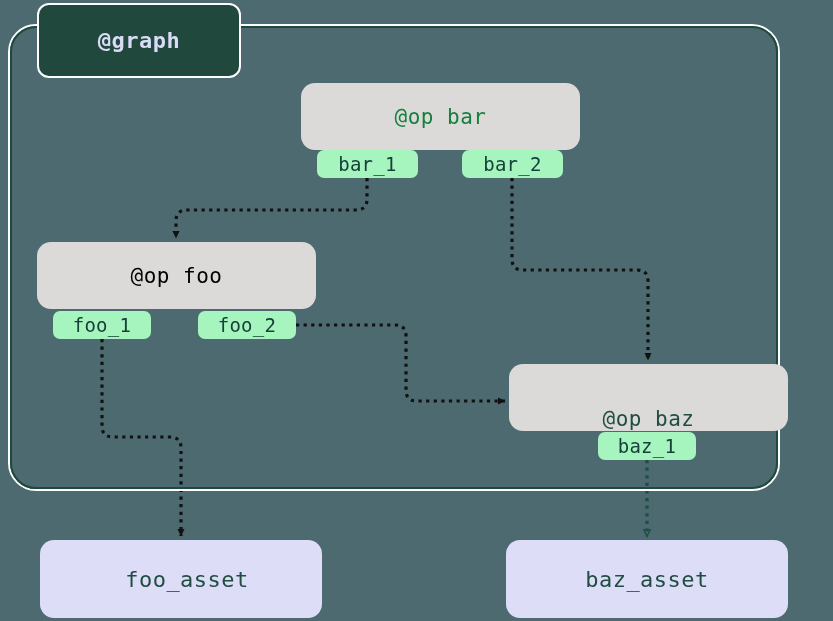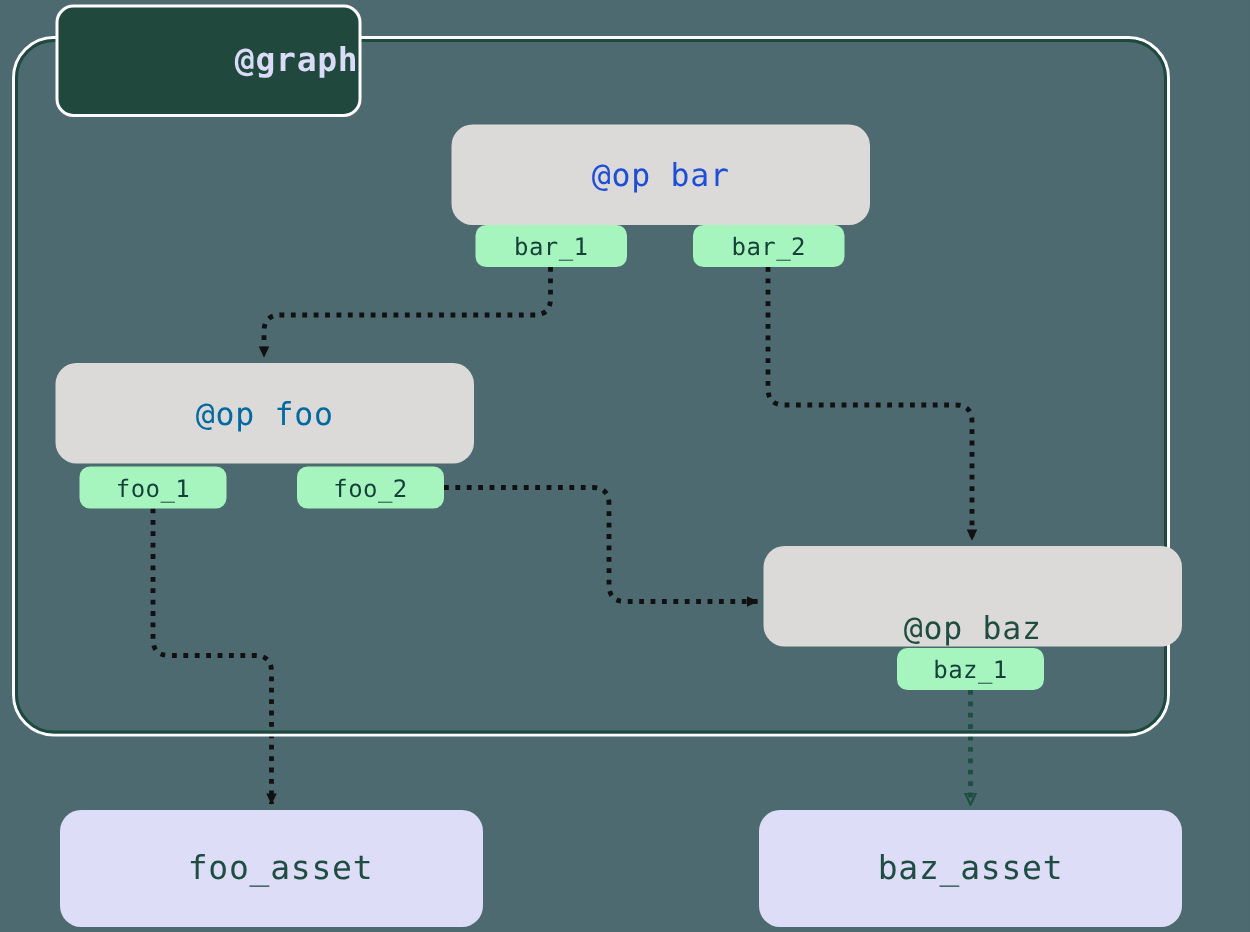--- a/index.html
+++ b/index.html
@@ -34,21 +34,21 @@
     position: absolute;
     border: 2px solid #1e4a3d;
     border-radius: 26px;
     box-sizing: border-box;
     background: transparent;
   }
   .cluster-label {
     position: absolute;
     display: flex;
     align-items: center;
-    justify-content: flex-end;
+    justify-content: center;
     background: #21483d;
     border: 2px solid #fdfdff;
     border-radius: 12px;
     box-sizing: border-box;
     color: #d9dbf7;
     font-size: 22px;
     font-weight: bold;
     letter-spacing: 0.5px;
   }
   
@@ -67,21 +67,21 @@
   
   .port {
     position: absolute;
     background: #a6f5bf;
     border-radius: 7px;
     box-sizing: border-box;
     display: flex;
     align-items: center;
     justify-content: center;
     color: #17403a;
-    font-size: 16px;
+    font-size: 19px;
     letter-spacing: 0.3px;
   }
   
   .asset-node {
     position: absolute;
     background: #ddddf8;
     border-radius: 14px;
     box-sizing: border-box;
     display: flex;
     align-items: center;
@@ -122,30 +122,30 @@
     </svg>
 
   <div class="cluster-frame" style="left: 8px; top: 24px; width: 772px; height: 467px; border-color: rgb(253, 253, 255);"></div>
   <div class="cluster-frame-inner" style="left: 10px; top: 26px; width: 768px; height: 463px; border-color: rgb(30, 74, 61);"></div>
 
   <div class="cluster-label" style="left: 37px; top: 3px; width: 204px; height: 75px; background: rgb(33, 72, 61); color: rgb(217, 219, 247); border-color: rgb(253, 253, 255);">
     <span>@graph</span>
   </div>
 
   <div id="nodes">
-      <div class="op-node" style="left: 301px; top: 83px; width: 279px; height: 67px; background: rgb(220, 218, 216); color: #1d4ed8;">
+      <div class="op-node" style="left: 301px; top: 83px; width: 279px; height: 67px; background: rgb(220, 218, 216); color: #15803d;">
         <span>@op bar</span>
       </div>
       <div class="port" style="left: 317px; top: 150px; width: 101px; height: 28px;">
         <span>bar_1</span>
       </div>
       <div class="port" style="left: 462px; top: 150px; width: 101px; height: 28px; text-align: right;">
         <span>bar_2</span>
       </div>
-      <div class="op-node" style="left: 37px; top: 242px; width: 279px; height: 67px; background: rgb(220, 218, 216); color: #0369a1;">
+      <div class="op-node" style="left: 37px; top: 242px; width: 279px; height: 67px; background: rgb(220, 218, 216); color: #000000;">
         <span>@op foo</span>
       </div>
       <div class="port" style="left: 53px; top: 311px; width: 98px; height: 28px;">
         <span>foo_1</span>
       </div>
       <div class="port" style="left: 198px; top: 311px; width: 98px; height: 28px;">
         <span>foo_2</span>
       </div>
       <div class="op-node" style="left: 509px; top: 364px; width: 279px; height: 67px; background: rgb(220, 218, 216); color: rgb(31, 77, 66); align-items: flex-end;">
         <span>@op baz</span>

